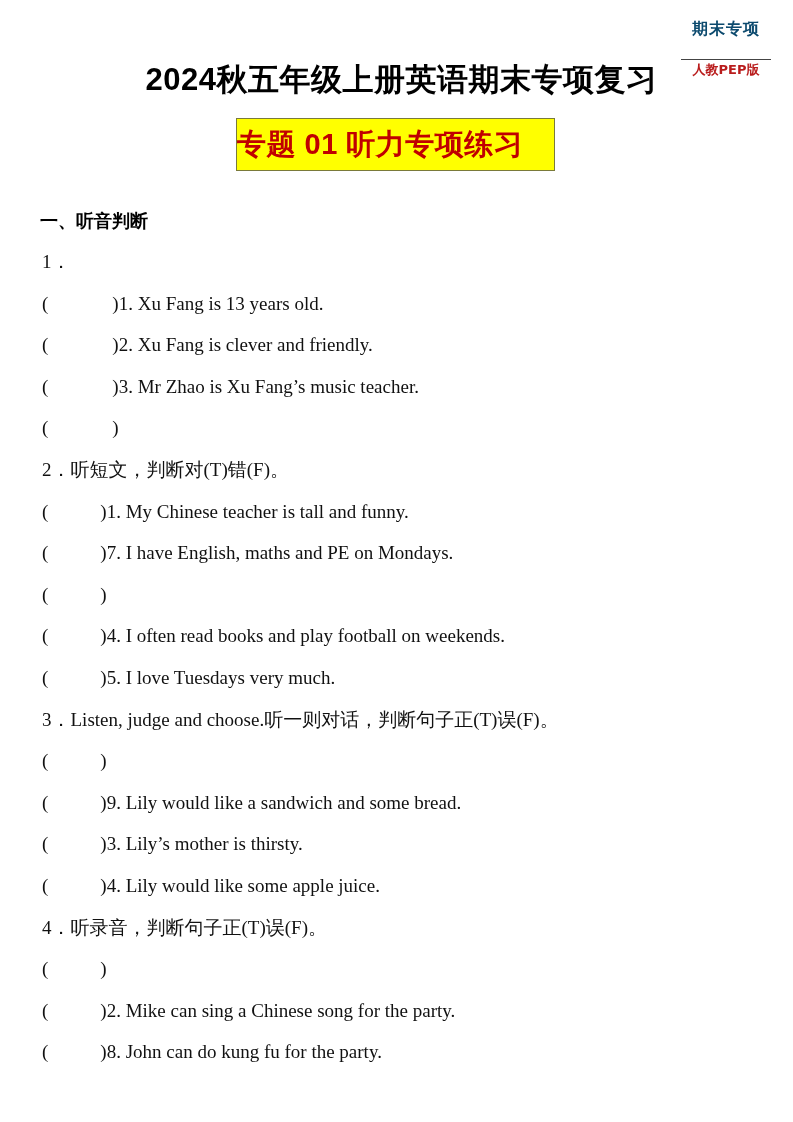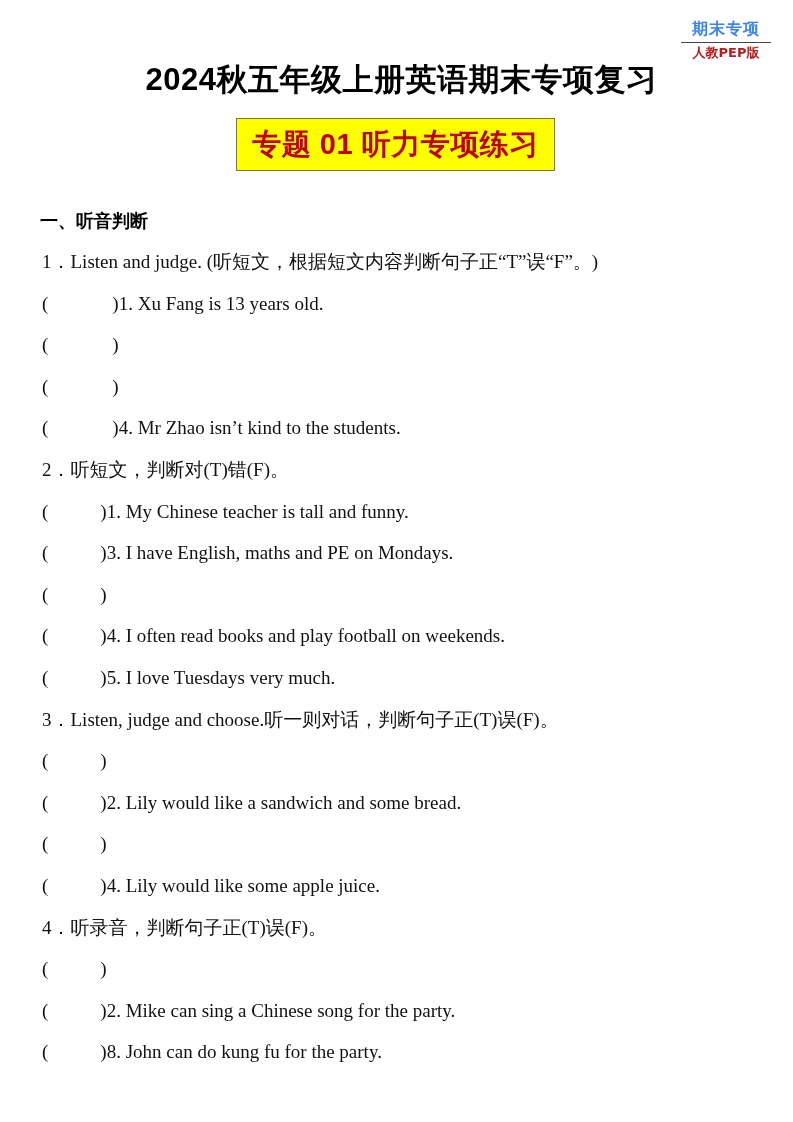--- a/index.html
+++ b/index.html
@@ -18,25 +18,25 @@
     .badge {
       position: absolute;
       left: 681px;
       top: 18px;
       width: 90px;
       text-align: center;
     }
     .badge-top {
       font-family: "DejaVu Serif", serif;
       font-weight: bold;
-      color: #3b82f6;
+      color: #0c4a6e;
       font-size: 16px;
       letter-spacing: 1px;
       line-height: 22px;
-      padding-bottom: 2px;
+      padding-bottom: 19px;
       border-bottom: 1.5px solid #444444;
     }
     .badge-bottom {
       font-family: "DejaVu Sans", sans-serif;
       font-weight: bold;
       color: #b91c1c;
       font-size: 13px;
       line-height: 20px;
     }
     .main-title {
@@ -56,21 +56,21 @@
       position: absolute;
       left: 236px;
       top: 118px;
       width: 319px;
       height: 53px;
       background: #ffff00;
       border: 1px solid #7a7a3a;
       box-sizing: border-box;
       display: flex;
       align-items: center;
-      justify-content: center;
+      justify-content: flex-start;
     }
     .topic-text {
       font-family: "Liberation Sans", "DejaVu Sans", sans-serif;
       font-weight: bold;
       font-size: 29px;
       color: #c00000;
       white-space: nowrap;
       letter-spacing: 0.5px;
     }
     .section-heading {
@@ -132,60 +132,60 @@
 <div class="topic-box">
   <span class="topic-text">专题 01  听力专项练习</span>
 </div>
 
 <div class="section-heading">一、听音判断</div>
 
 <div class="content">
 
   <div class="line q-title">
     <span class="num">1．</span>
-      <span class="text">Listen and judge. (听短文，根据短文内容判断句子正“T”误“F”。)</span>
   </div>
   <div class="line">
     <span class="paren-open">(</span>
       <span class="blank-wide"></span>
       <span>)</span>
       <span class="item-text"> 1. Xu Fang is 13 years old.</span>
   </div>
   <div class="line">
     <span class="paren-open">(</span>
       <span class="blank-wide"></span>
       <span>)</span>
-  </div>
-  <div class="line">
-    <span class="paren-open">(</span>
-      <span class="blank-wide"></span>
-      <span>)</span>
-  </div>
-  <div class="line">
-    <span class="paren-open">(</span>
-      <span class="blank-wide"></span>
-      <span>)</span>
-      <span class="item-text"> 4. Mr Zhao isn’t kind to the students.</span>
+      <span class="item-text"> 2. Xu Fang is clever and friendly.</span>
+  </div>
+  <div class="line">
+    <span class="paren-open">(</span>
+      <span class="blank-wide"></span>
+      <span>)</span>
+      <span class="item-text"> 3. Mr Zhao is Xu Fang’s music teacher.</span>
+  </div>
+  <div class="line">
+    <span class="paren-open">(</span>
+      <span class="blank-wide"></span>
+      <span>)</span>
   </div>
 
   <div class="line q-title">
     <span class="num">2．</span>
       <span class="text">听短文，判断对(T)错(F)。</span>
   </div>
   <div class="line">
     <span class="paren-open">(</span>
       <span class="blank-narrow"></span>
       <span>)</span>
       <span class="item-text"> 1. My Chinese teacher is tall and funny.</span>
   </div>
   <div class="line">
     <span class="paren-open">(</span>
       <span class="blank-narrow"></span>
       <span>)</span>
-      <span class="item-text"> 3. I have English, maths and PE on Mondays.</span>
+      <span class="item-text"> 7. I have English, maths and PE on Mondays.</span>
   </div>
   <div class="line">
     <span class="paren-open">(</span>
       <span class="blank-narrow"></span>
       <span>)</span>
   </div>
   <div class="line">
     <span class="paren-open">(</span>
       <span class="blank-narrow"></span>
       <span>)</span>
@@ -204,26 +204,27 @@
   </div>
   <div class="line">
     <span class="paren-open">(</span>
       <span class="blank-narrow"></span>
       <span>)</span>
   </div>
   <div class="line">
     <span class="paren-open">(</span>
       <span class="blank-narrow"></span>
       <span>)</span>
-      <span class="item-text"> 2. Lily would like a sandwich and some bread.</span>
-  </div>
-  <div class="line">
-    <span class="paren-open">(</span>
-      <span class="blank-narrow"></span>
-      <span>)</span>
+      <span class="item-text"> 9. Lily would like a sandwich and some bread.</span>
+  </div>
+  <div class="line">
+    <span class="paren-open">(</span>
+      <span class="blank-narrow"></span>
+      <span>)</span>
+      <span class="item-text"> 3. Lily’s mother is thirsty.</span>
   </div>
   <div class="line">
     <span class="paren-open">(</span>
       <span class="blank-narrow"></span>
       <span>)</span>
       <span class="item-text"> 4. Lily would like some apple juice.</span>
   </div>
 
   <div class="line q-title">
     <span class="num">4．</span>

